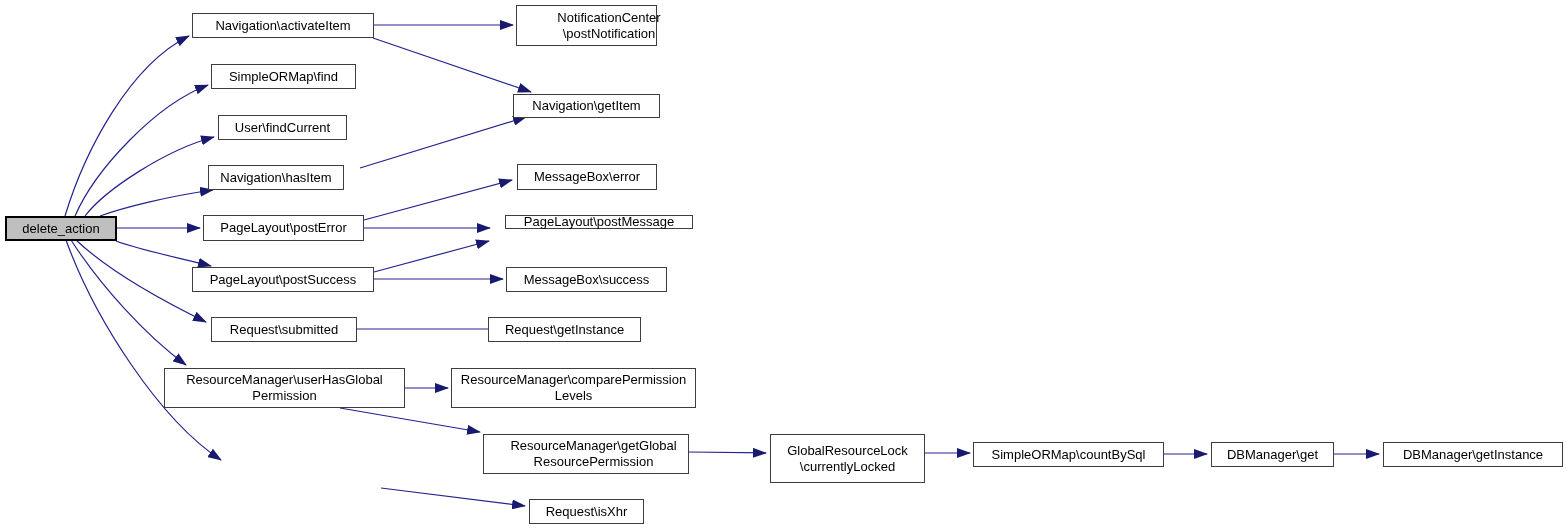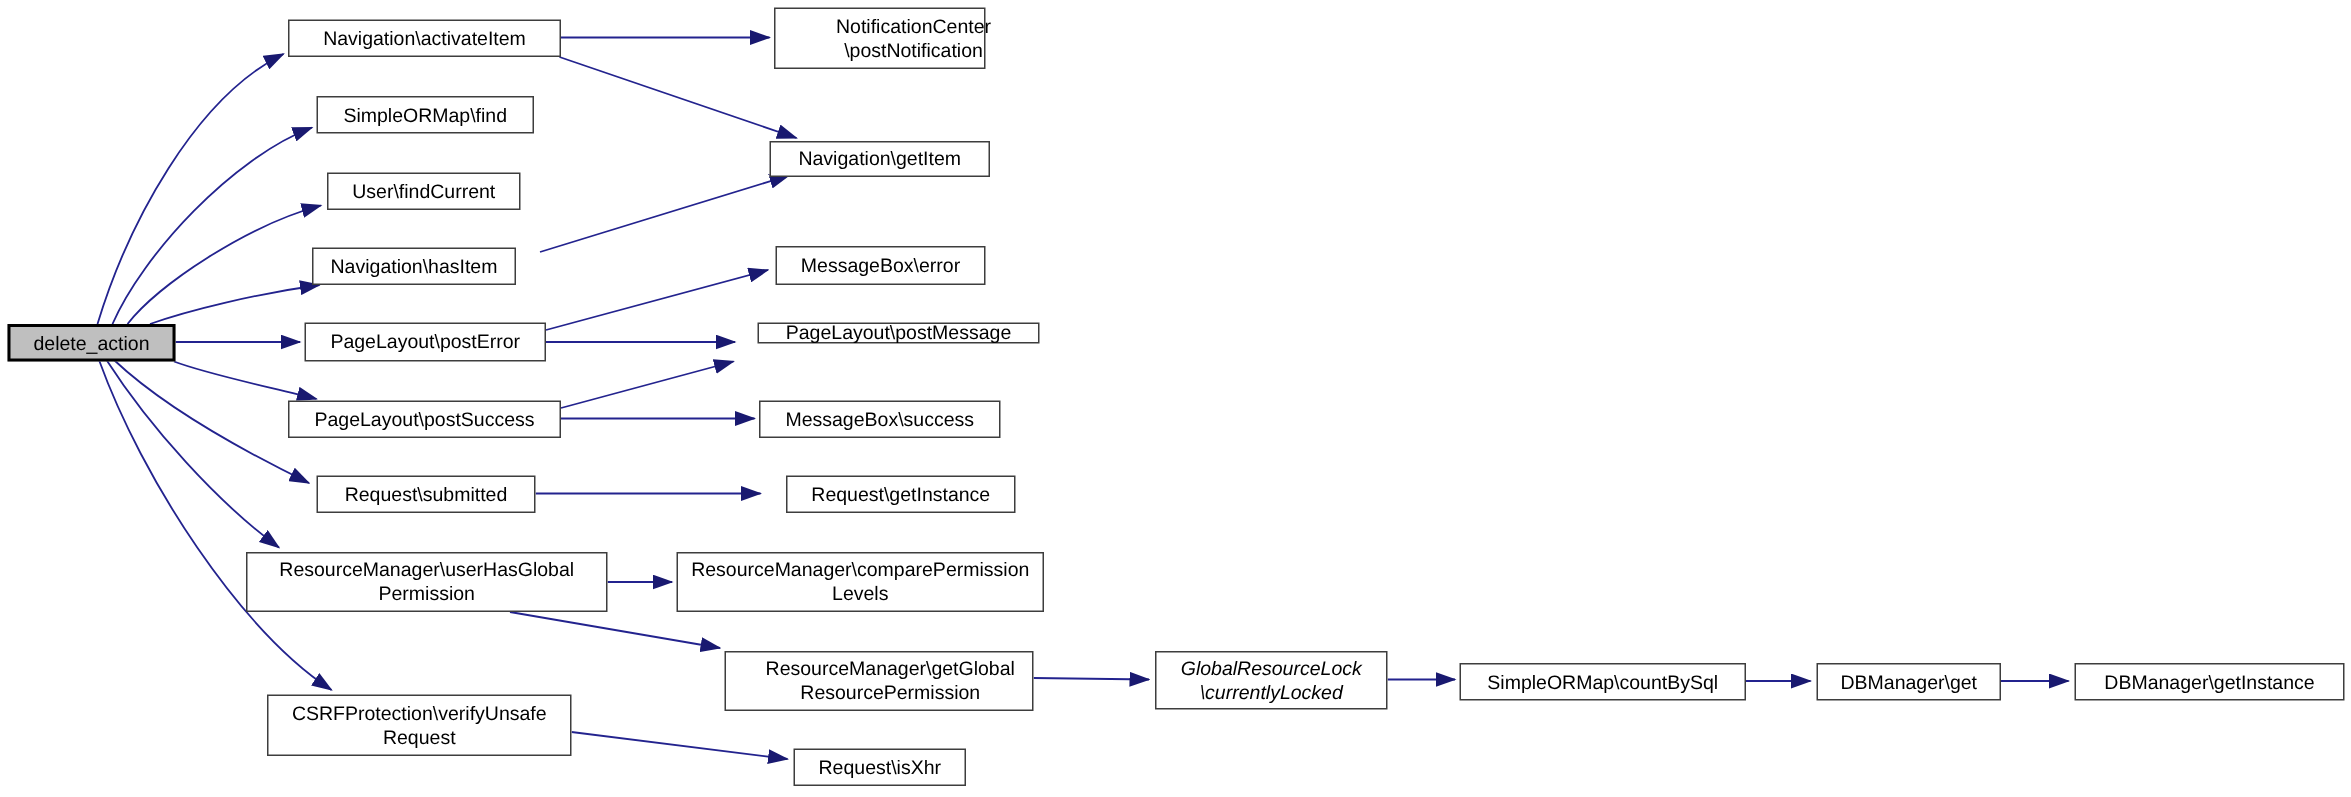--- a/index.html
+++ b/index.html
@@ -107,55 +107,51 @@
     <div class="node" style="left: 192px; top: 267px; width: 182px; height: 25px;">
       <span class="line">PageLayout\postSuccess</span>
     </div>
     <div class="node" style="left: 211px; top: 317px; width: 146px; height: 25px;">
       <span class="line">Request\submitted</span>
     </div>
     <div class="node" style="left: 164px; top: 368px; width: 241px; height: 40px;">
       <span class="line">ResourceManager\userHasGlobal</span>
       <span class="line">Permission</span>
     </div>
-    <div class="node" style="left: 178px; top: 463px; width: 203px; height: 41px;">
-      <span class="line">CSRFProtection\verifyUnsafe</span>
-      <span class="line">Request</span>
-    </div>
     <div class="node" style="left: 516px; top: 5px; width: 141px; height: 41px; padding-left: 45px;">
       <span class="line">NotificationCenter</span>
       <span class="line">\postNotification</span>
     </div>
     <div class="node" style="left: 513px; top: 94px; width: 147px; height: 24px;">
       <span class="line">Navigation\getItem</span>
     </div>
     <div class="node" style="left: 517px; top: 164px; width: 140px; height: 26px;">
       <span class="line">MessageBox\error</span>
     </div>
     <div class="node" style="left: 493px; top: 215px; width: 188px; height: 14px; margin-left: 12px;">
       <span class="line">PageLayout\postMessage</span>
     </div>
     <div class="node" style="left: 506px; top: 267px; width: 161px; height: 25px;">
       <span class="line">MessageBox\success</span>
     </div>
-    <div class="node" style="left: 524px; top: 317px; width: 153px; height: 25px;">
+    <div class="node" style="left: 488px; top: 317px; width: 153px; height: 25px;">
       <span class="line">Request\getInstance</span>
     </div>
     <div class="node" style="left: 451px; top: 368px; width: 245px; height: 40px;">
       <span class="line">ResourceManager\comparePermission</span>
       <span class="line">Levels</span>
     </div>
     <div class="node" style="left: 483px; top: 434px; width: 206px; height: 40px; padding-left: 15px;">
       <span class="line">ResourceManager\getGlobal</span>
       <span class="line">ResourcePermission</span>
     </div>
     <div class="node" style="left: 529px; top: 499px; width: 115px; height: 25px;">
       <span class="line">Request\isXhr</span>
     </div>
-    <div class="node" style="left: 770px; top: 434px; width: 155px; height: 39px; font-style: italic;">
+    <div class="node" style="left: 770px; top: 434px; width: 155px; height: 49px;">
       <span class="line">GlobalResourceLock</span>
       <span class="line">\currentlyLocked</span>
     </div>
     <div class="node" style="left: 973px; top: 442px; width: 191px; height: 25px;">
       <span class="line">SimpleORMap\countBySql</span>
     </div>
     <div class="node" style="left: 1211px; top: 442px; width: 123px; height: 25px;">
       <span class="line">DBManager\get</span>
     </div>
     <div class="node" style="left: 1383px; top: 442px; width: 180px; height: 25px;">

